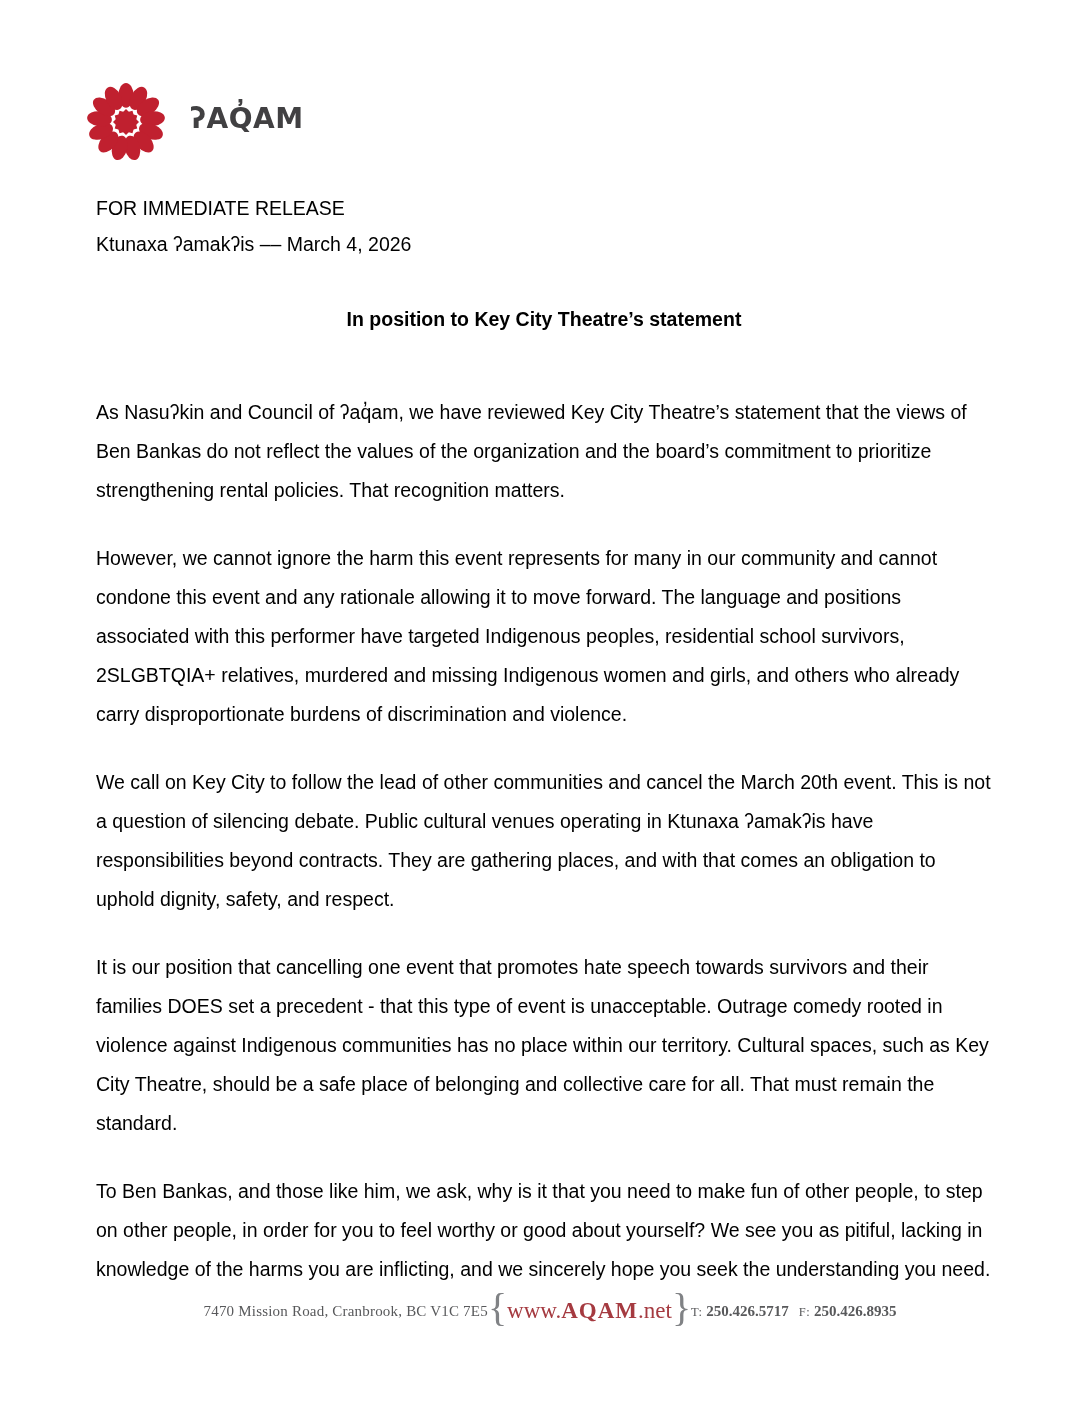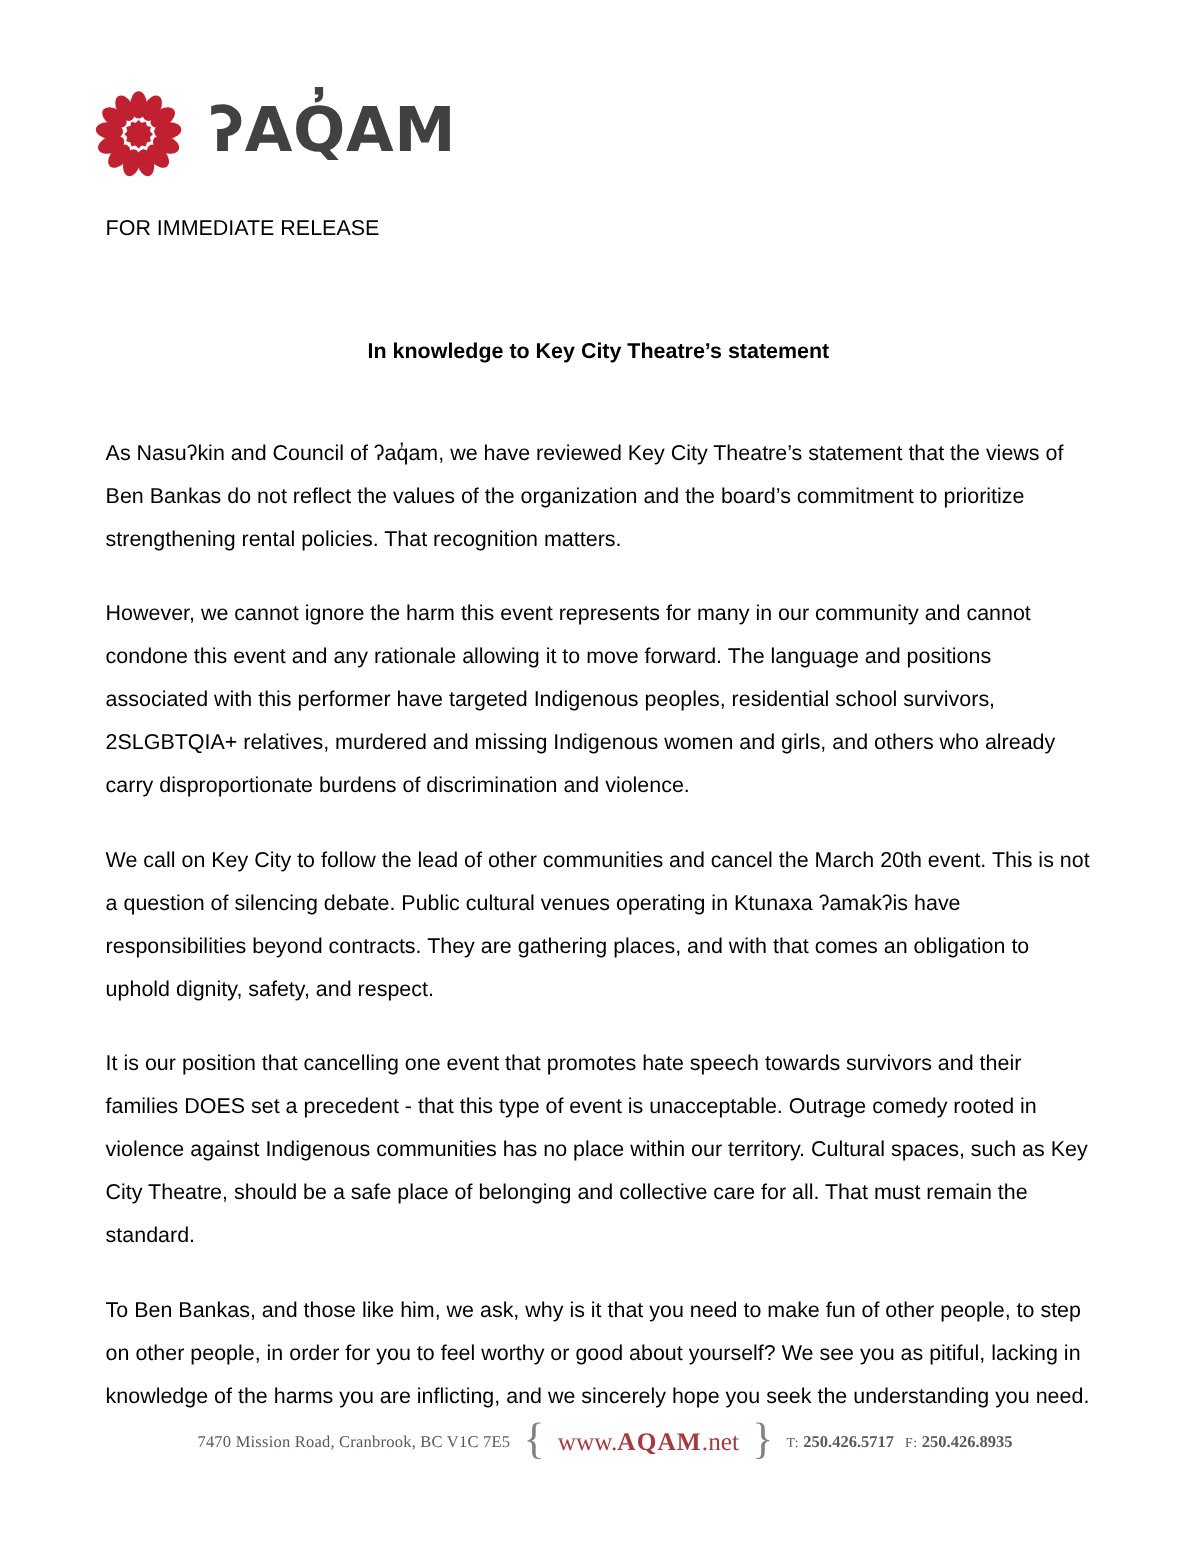--- a/index.html
+++ b/index.html
@@ -18,21 +18,21 @@
     position: absolute;
     top: 76px;
     left: 80px;
     display: flex;
     align-items: center;
     gap: 18px;
   }
   .flower { width: 92px; height: 92px; display: block; }
   .brand {
     font-family: "DejaVu Sans", sans-serif;
-    font-size: 56px;
+    font-size: 28px;
     font-weight: 700;
     color: #414042;
     letter-spacing: 0.5px;
     line-height: 1;
     padding-bottom: 6px;
   }
   
   .release {
     position: absolute;
     top: 197px;
@@ -67,21 +67,20 @@
   .content p { margin: 0 0 29px 0; }
   
   .footer {
     position: absolute;
     top: 1292px;
     left: 0;
     width: 100%;
     display: flex;
     justify-content: center;
     align-items: center;
-    gap: 12px;
     font-family: "Liberation Serif", "DejaVu Serif", serif;
     color: #58595b;
     padding-left: 12px;
   }
   .footer .addr { font-size: 15px; letter-spacing: 0.2px; }
   .footer .brace {
     font-size: 40px;
     font-weight: 400;
     color: #808285;
     line-height: 0.8;
@@ -120,22 +119,23 @@
         <ellipse cx="50" cy="21" rx="8.2" ry="13.5" transform="rotate(249.2 50 50)"></ellipse>
         <ellipse cx="50" cy="21" rx="8.2" ry="13.5" transform="rotate(276.9 50 50)"></ellipse>
         <ellipse cx="50" cy="21" rx="8.2" ry="13.5" transform="rotate(304.6 50 50)"></ellipse>
         <ellipse cx="50" cy="21" rx="8.2" ry="13.5" transform="rotate(332.3 50 50)"></ellipse>
       </g>
     </svg>
     <div class="brand">ʔAQ̓AM</div>
   </div>
 
   <div class="release">FOR IMMEDIATE RELEASE</div>
+  <div class="dateline">Ktunaxa ʔamakʔis –– March 4, 2026</div>
 
-  <div class="doc-title">In knowledge to Key City Theatre’s statement</div>
+  <div class="doc-title">In position to Key City Theatre’s statement</div>
 
   <div class="content">
     <p>As Nasuʔkin and Council of ʔaq̓am, we have reviewed Key City Theatre’s statement that the views of Ben Bankas do not reflect the values of the organization and the board’s commitment to prioritize strengthening rental policies. That recognition matters.</p>
     <p>However, we cannot ignore the harm this event represents for many in our community and cannot condone this event and any rationale allowing it to move forward. The language and positions associated with this performer have targeted Indigenous peoples, residential school survivors, 2SLGBTQIA+ relatives, murdered and missing Indigenous women and girls, and others who already carry disproportionate burdens of discrimination and violence.</p>
     <p>We call on Key City to follow the lead of other communities and cancel the March 20th event. This is not a question of silencing debate. Public cultural venues operating in Ktunaxa ʔamakʔis have responsibilities beyond contracts. They are gathering places, and with that comes an obligation to uphold dignity, safety, and respect.</p>
     <p>It is our position that cancelling one event that promotes hate speech towards survivors and their families DOES set a precedent - that this type of event is unacceptable. Outrage comedy rooted in violence against Indigenous communities has no place within our territory. Cultural spaces, such as Key City Theatre, should be a safe place of belonging and collective care for all. That must remain the standard.</p>
     <p>To Ben Bankas, and those like him, we ask, why is it that you need to make fun of other people, to step on other people, in order for you to feel worthy or good about yourself? We see you as pitiful, lacking in knowledge of the harms you are inflicting, and we sincerely hope you seek the understanding you need.</p>
   </div>
 
   <div class="footer">

